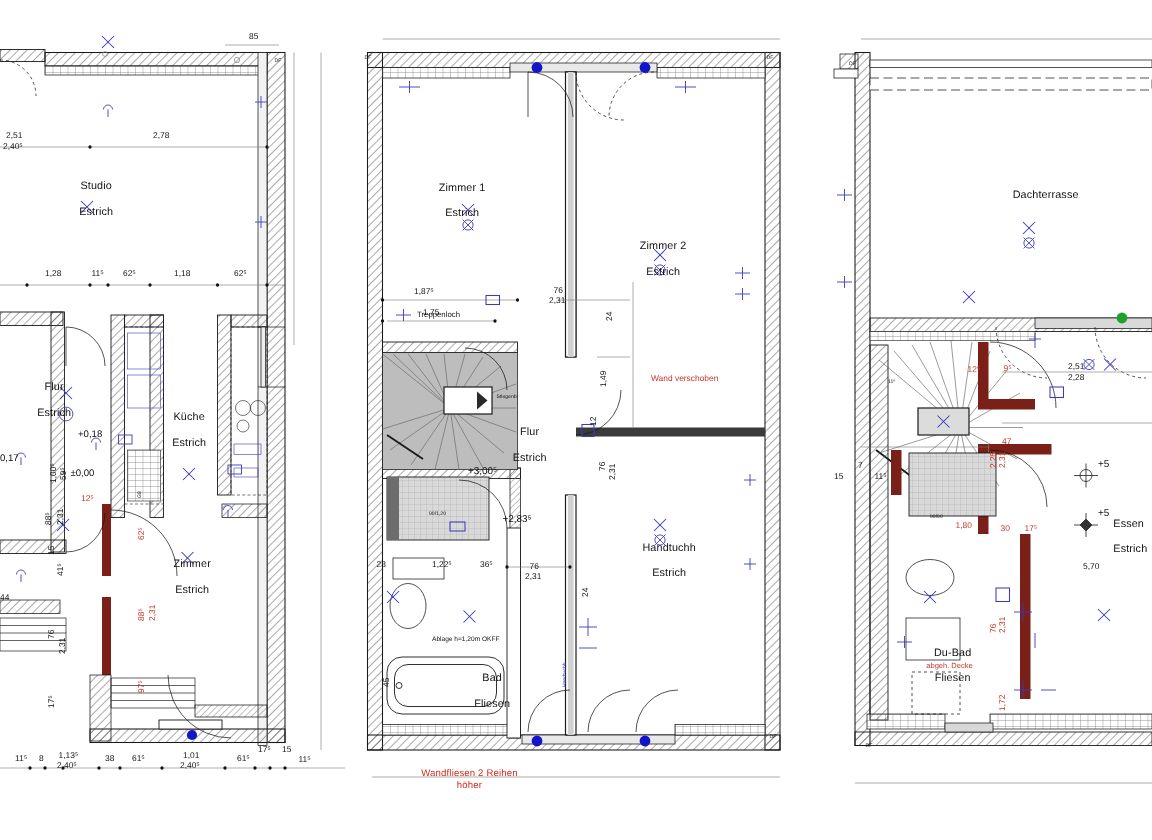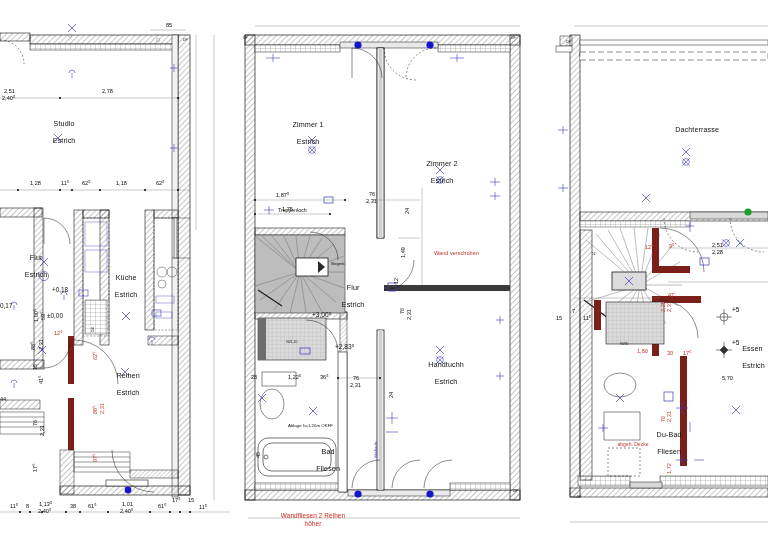--- a/index.html
+++ b/index.html
@@ -420,21 +420,21 @@
   <span>Flur</span><br>
   <span>Estrich</span>
 </div>
 
 <div class="lbl" style="left:102px;top:250px;width:44px;margin-top:16px;">
   <span>Küche</span><br>
   <span>Estrich</span>
 </div>
 
 <div class="lbl" style="left:104px;top:364px;width:44px;">
-  <span>Reihen</span><br>
+  <span>Zimmer</span><br>
   <span>Estrich</span>
 </div>
 
 <div class="dim" style="left:52px;top:287px;font-size:6.4px;">+0,18</div>
 <div class="dim" style="left:47px;top:313px;font-size:6.4px;">±0,00</div>
 <div class="dim" style="left:0px;top:303px;font-size:6.4px;">0,17</div>
 
 <div class="dim" style="left:4px;top:88px;">2,51</div>
 <div class="dim" style="left:2px;top:95px;">2,40⁵</div>
 <div class="dim" style="left:102px;top:88px;">2,78</div>
@@ -533,21 +533,21 @@
 <div class="lbl red" style="left:248px;top:512px;width:130px;font-size:6.4px;line-height:8px;">Wandfliesen 2 Reihen
 höher</div>
 <div class="dim" style="left:288px;top:423px;font-size:4.4px;">Ablage h=1,20m OKFF</div>
 <div class="dim xtiny" style="left:331px;top:262px;">Stiegenb.</div>
 <div class="dim blue vert xtiny" style="left:374px;top:430px;transform:rotate(-90deg) translate(-28px,0);">Handtuchh.</div>
 
 <div class="lbl" style="left:650px;top:118px;width:90px;">
   <span>Dachterrasse</span>
 </div>
 
-<div class="lbl" style="left:642px;top:423px;width:50px;text-align:center;">
+<div class="lbl" style="left:608px;top:423px;width:50px;text-align:center;">
   <span>Du-Bad</span><br>
   <span>Fliesen</span>
 </div>
 <div class="dim red" style="left:607px;top:441px;width:52px;text-align:center;font-size:5px;">abgeh. Decke</div>
 
 <div class="lbl" style="left:738px;top:337px;width:40px;text-align:left;">
   <span>Essen</span><br>
   <span>Estrich</span>
 </div>
 

